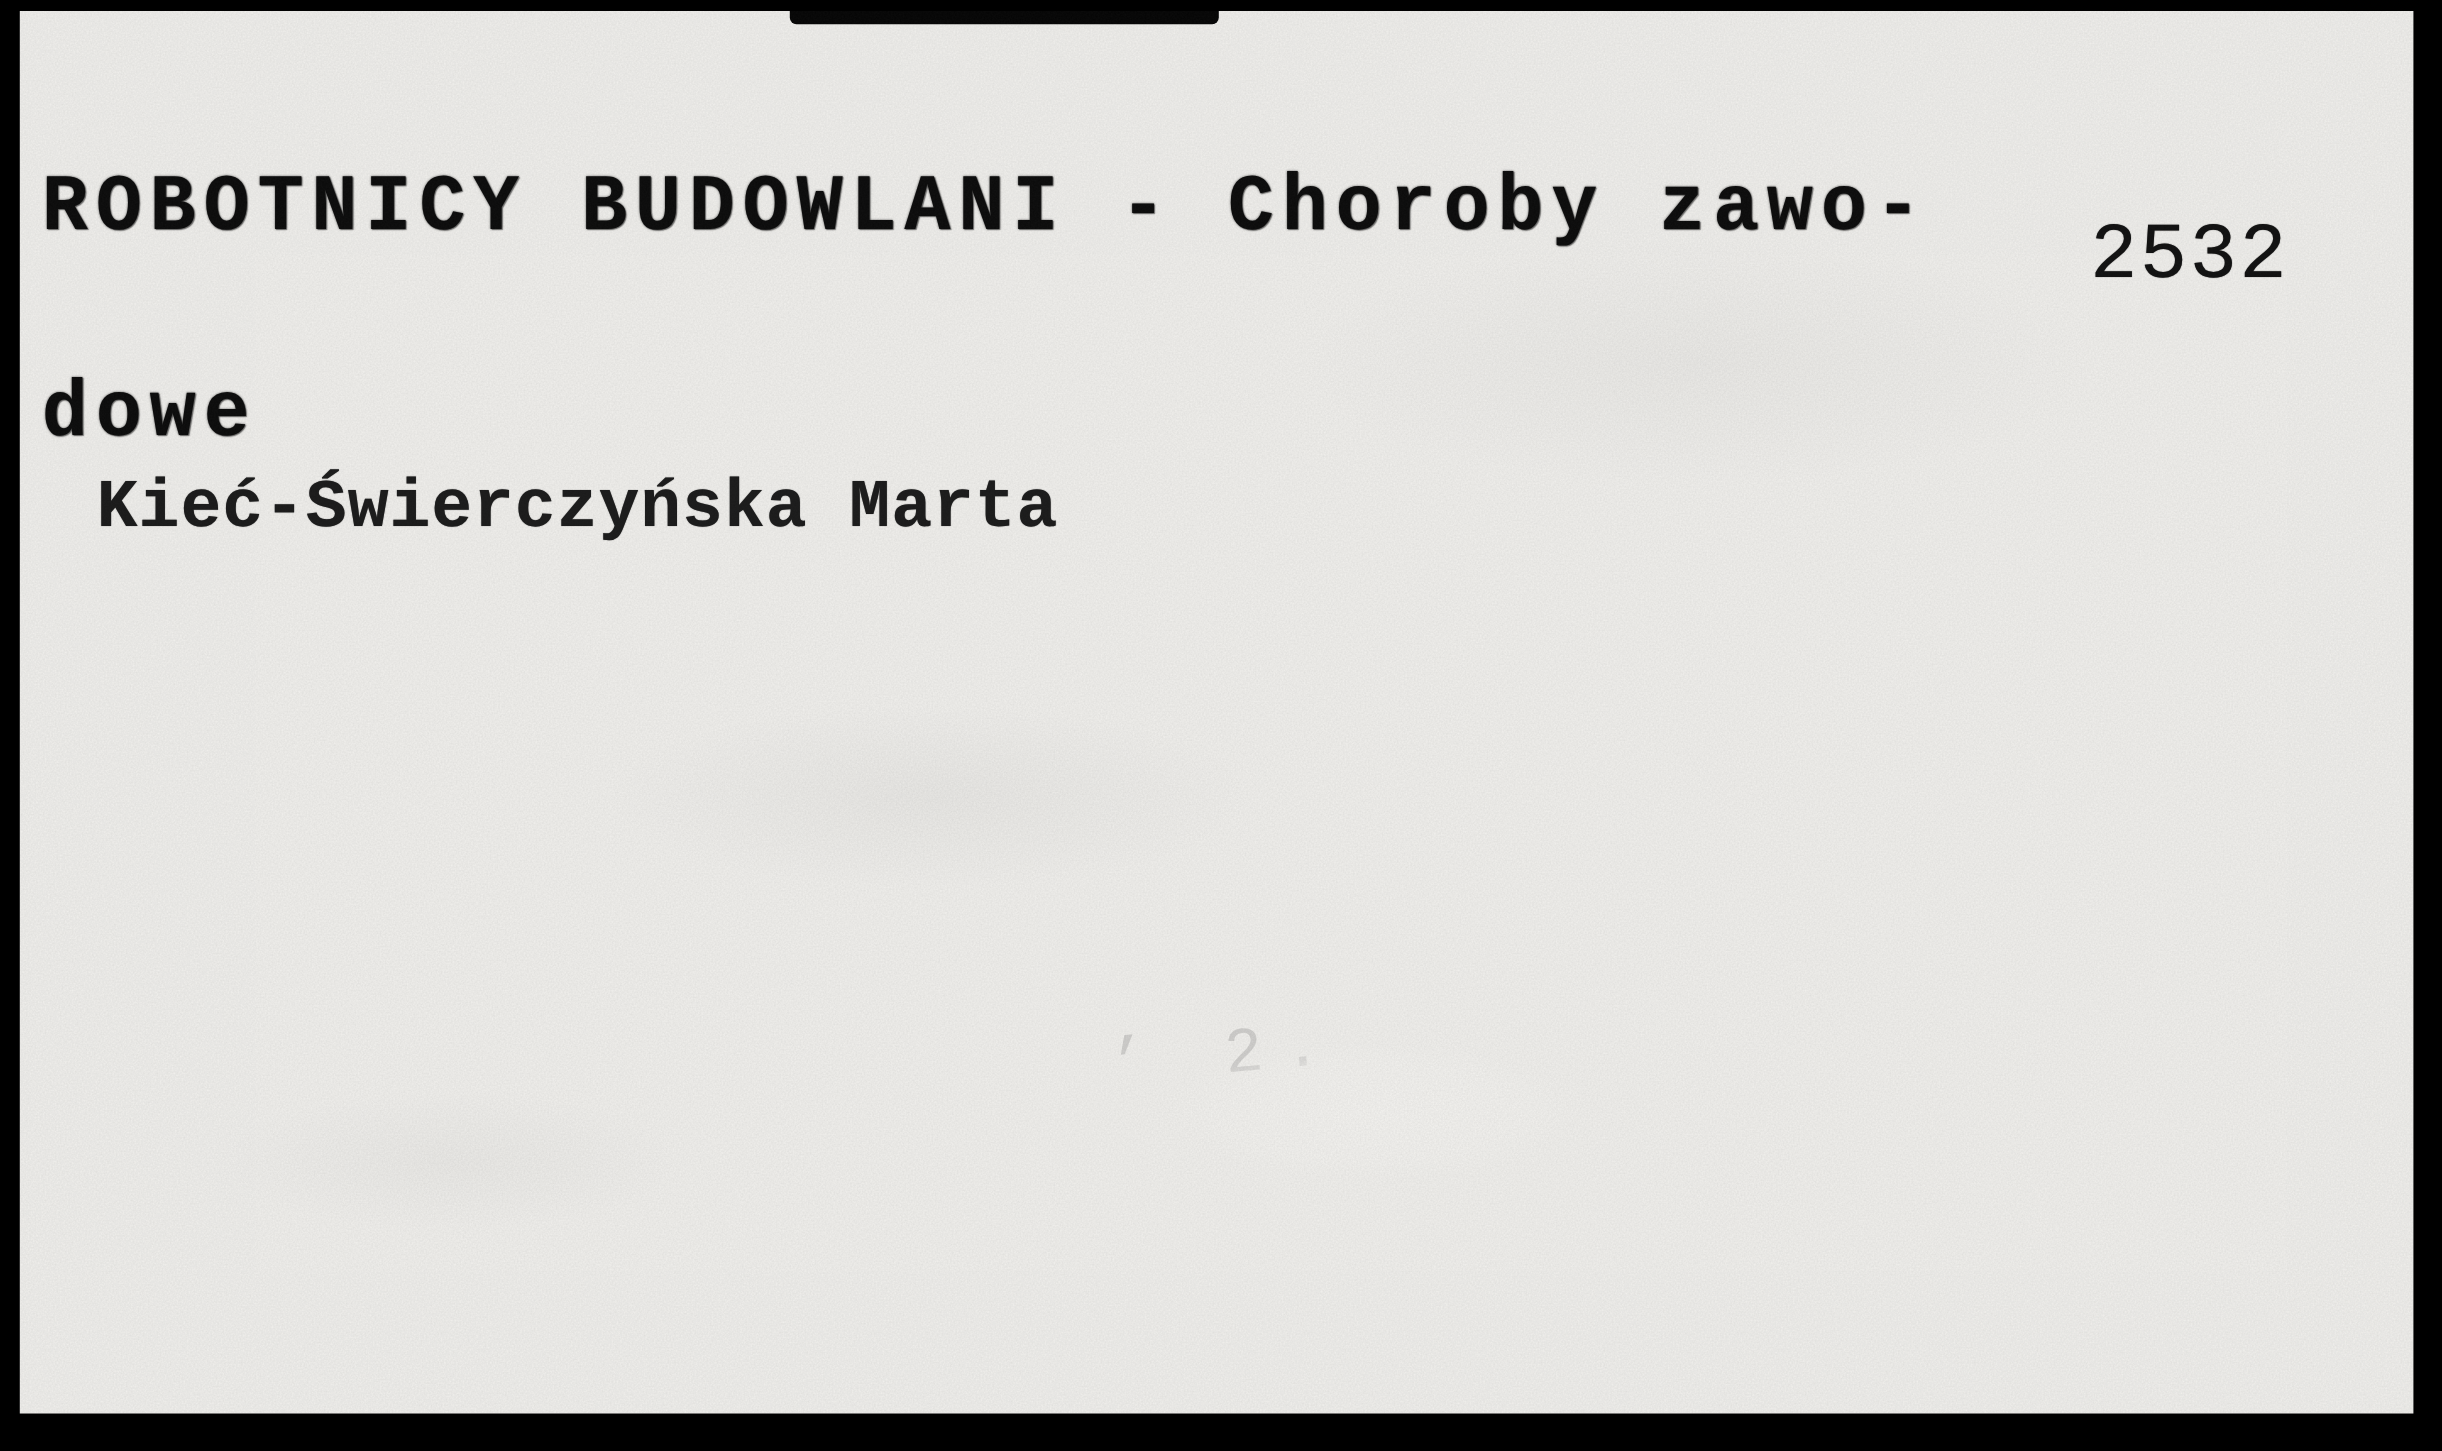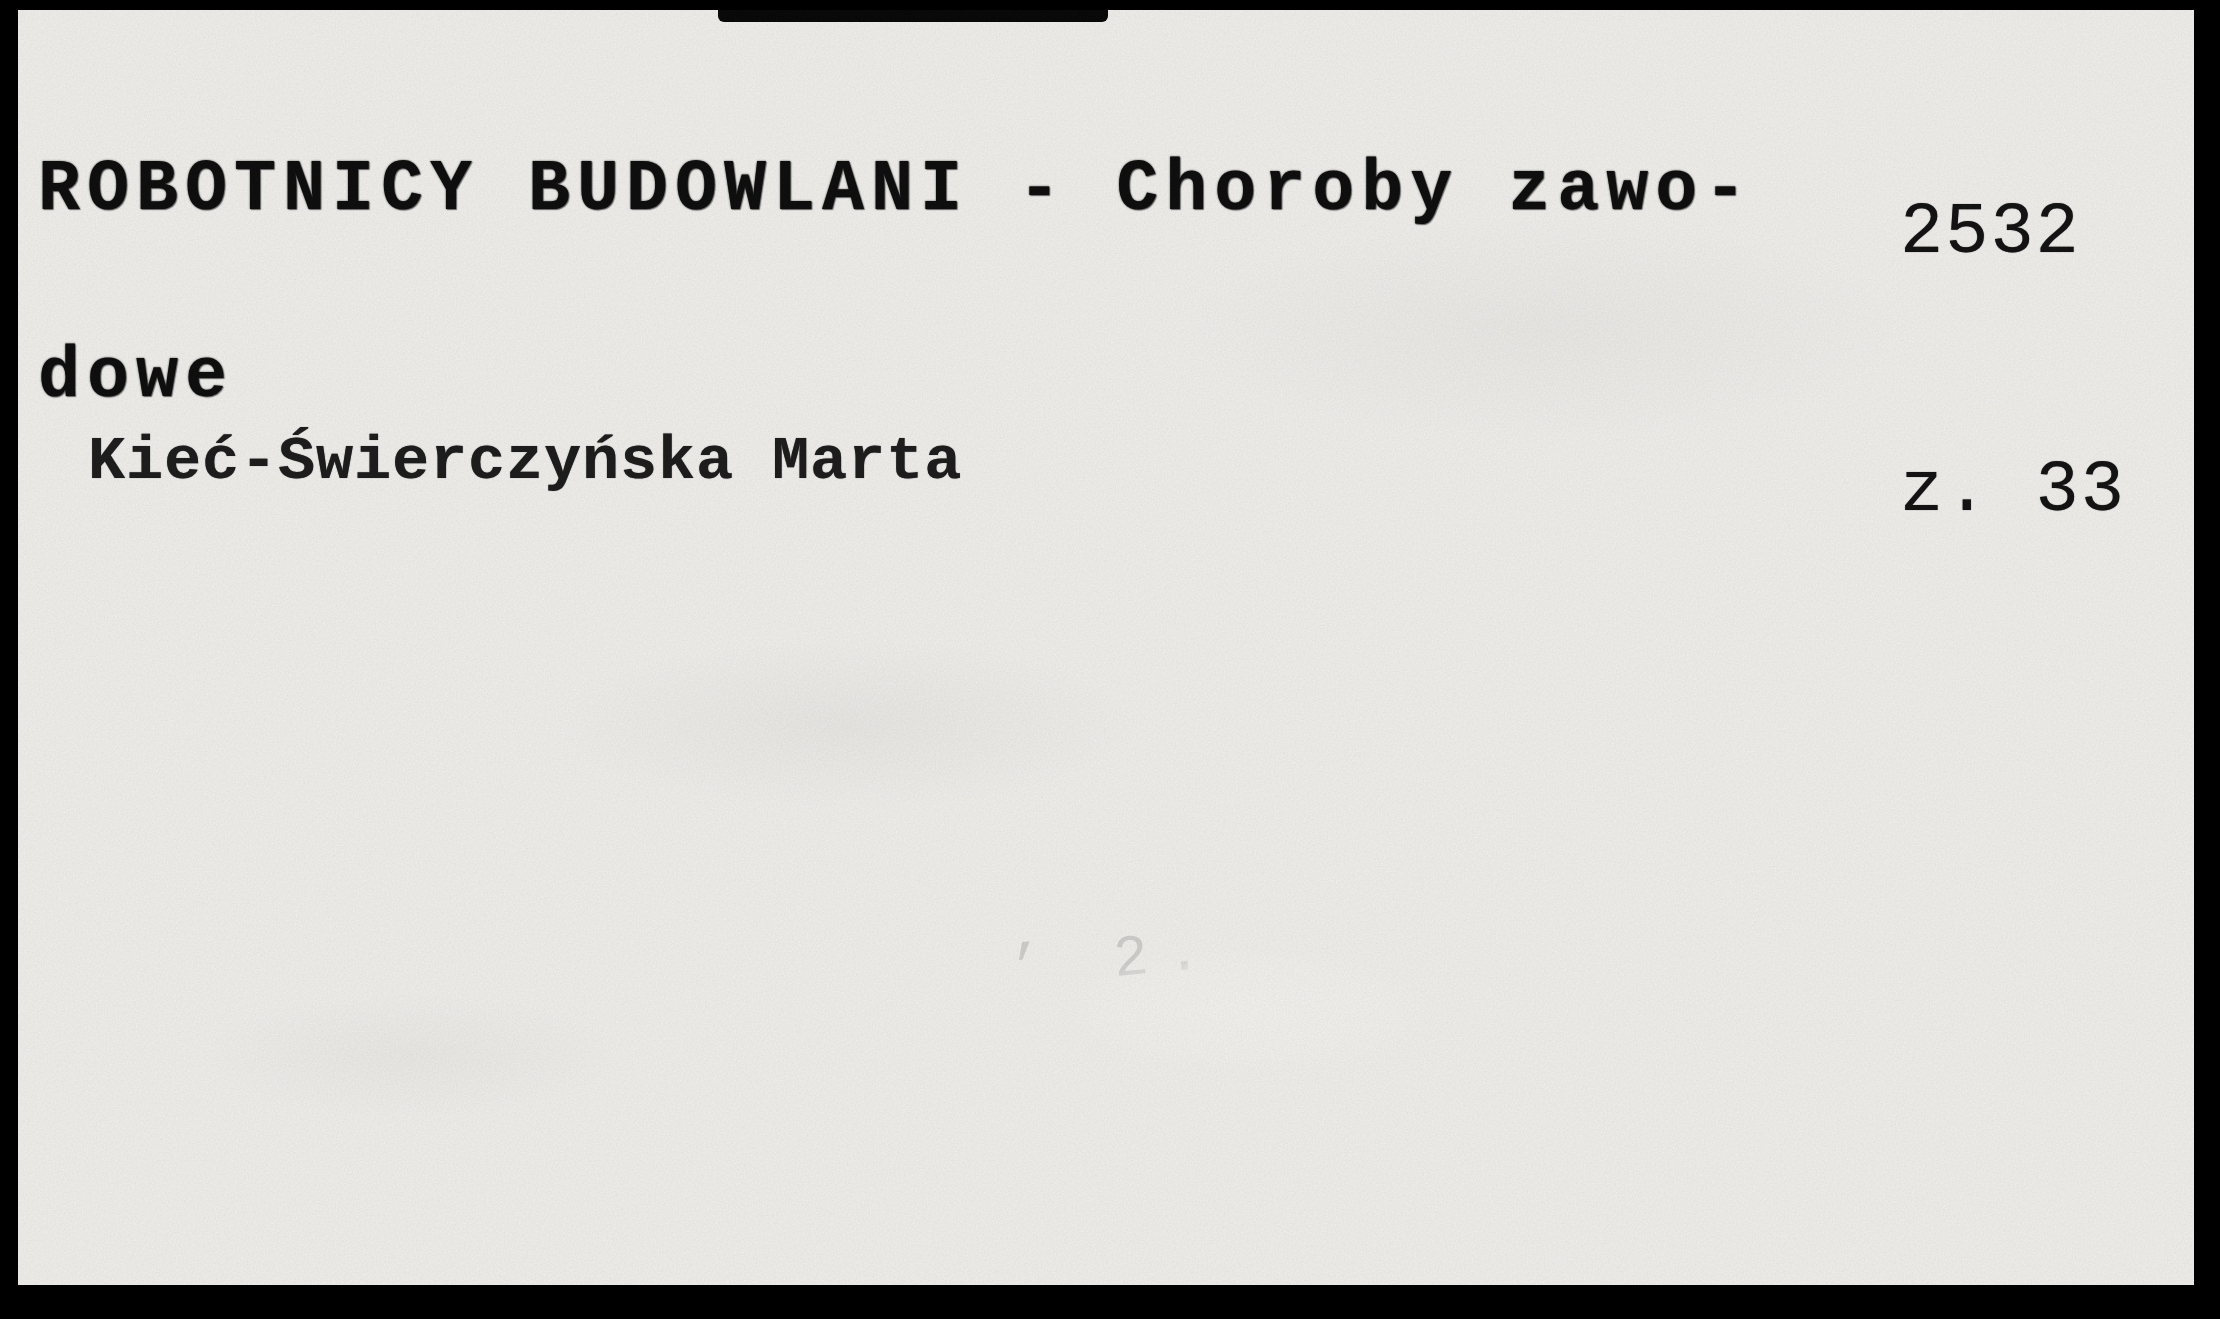--- a/index.html
+++ b/index.html
@@ -113,21 +113,20 @@
 
     <div class="top-artifact"></div>
 
     <div class="heading">
       <div>ROBOTNICY BUDOWLANI - Choroby zawo-</div>
       <div>dowe</div>
     </div>
 
     <div class="callnum">
       <div>2532</div>
-      <div>z. 33</div>
     </div>
 
     <div class="body-block">
       <div class="body-line">Kieć-Świerczyńska Marta</div>
       
       
       
       
       
       

